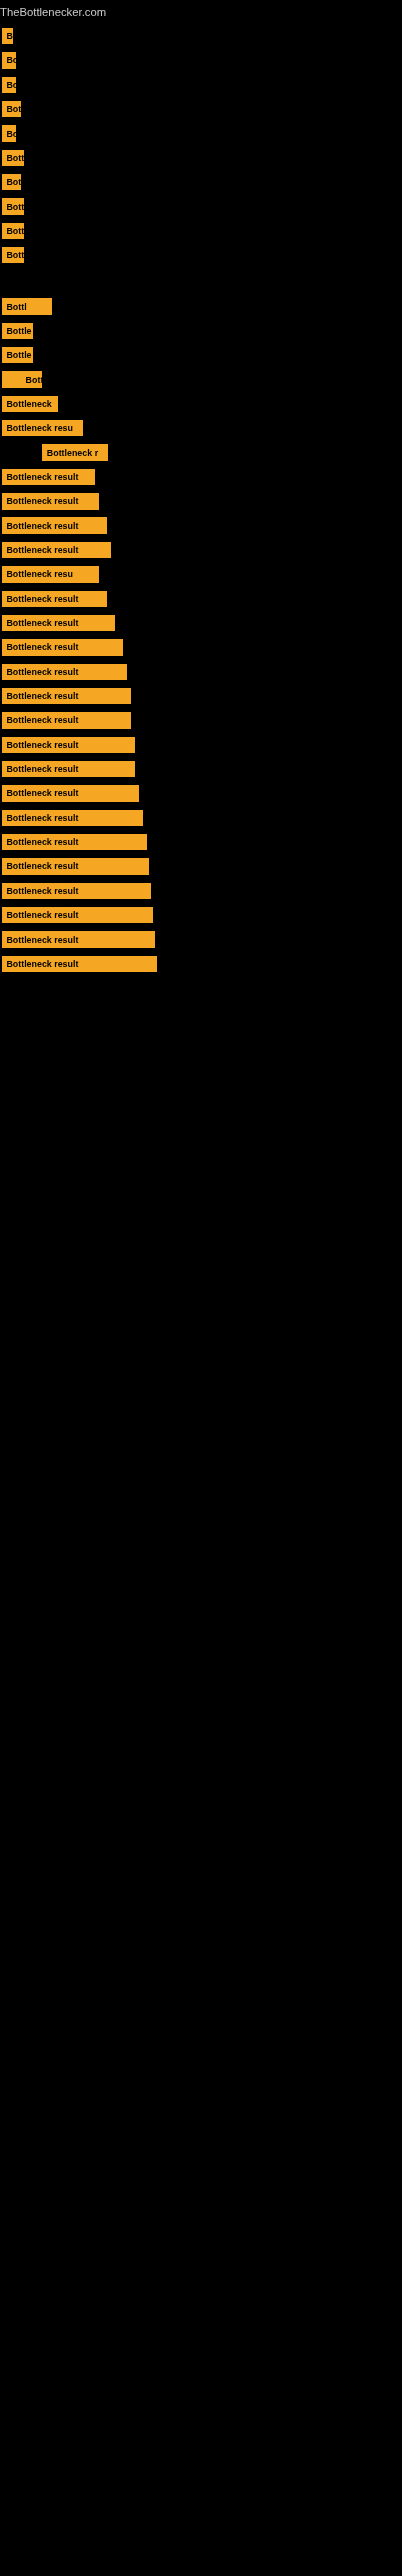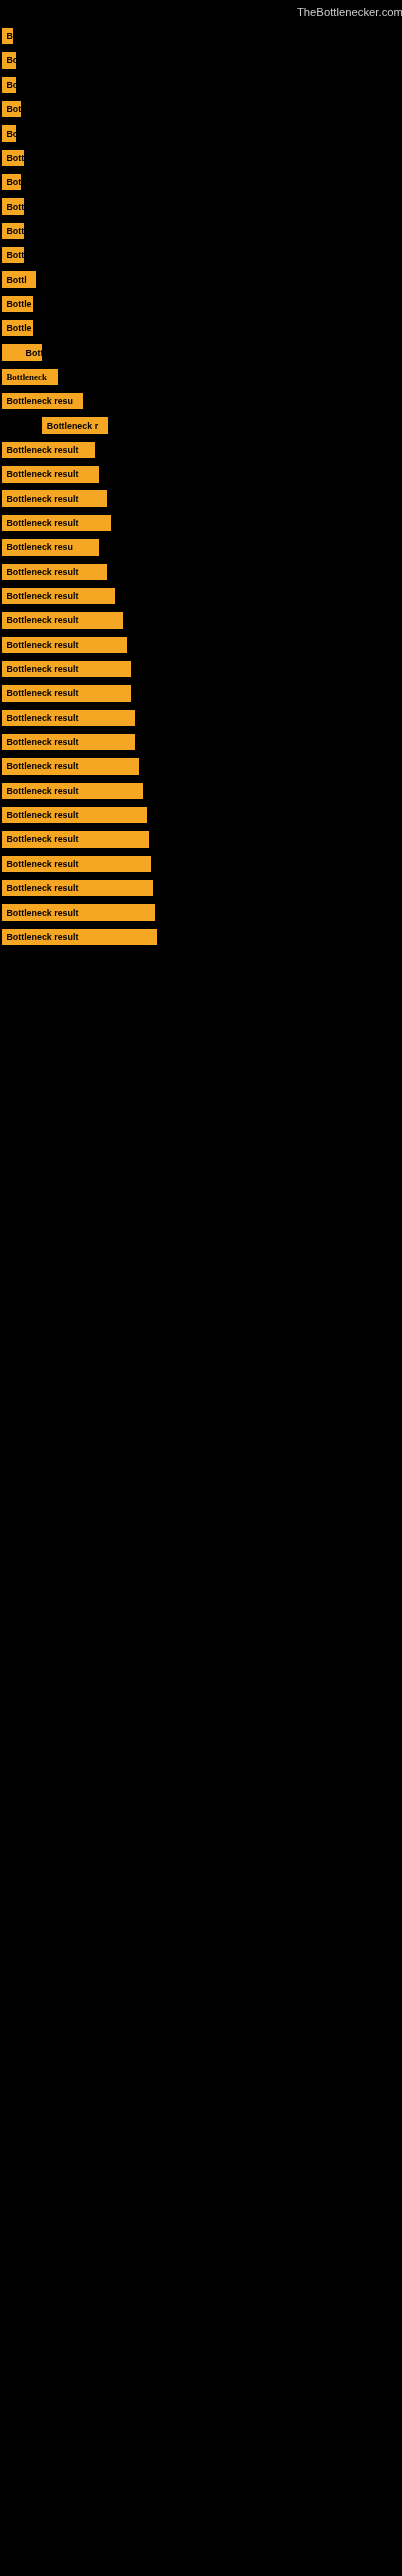--- a/index.html
+++ b/index.html
@@ -8,21 +8,21 @@
       box-sizing: border-box;
     }
     body {
       background-color: #000;
       width: 403px;
       min-height: 2576px;
       font-family: Arial, sans-serif;
       position: relative;
     }
     .site-title {
-      text-align: right;
+      text-align: left;
       color: #ccc;
       font-size: 11.3px;
       padding: 6.4px 0 3.2px 0;
     }
     .rows-container {
       padding: 3.2px 0;
     }
     .row-item {
       display: flex;
       align-items: center;
@@ -72,33 +72,33 @@
     <div class="row-item">
       <span class="badge" style="width: 22.5px;">Bott</span>
     </div>
     <div class="row-item">
       <span class="badge" style="width: 22.5px;">Bott</span>
     </div>
     <div class="row-item">
       <span class="badge" style="width: 22.5px;">Bott</span>
     </div>
     <div class="row-item">
-      <span class="badge" style="width: 34px;">Bottl</span>
+      <span class="badge" style="width: 50px; margin-top: 27px;">Bottl</span>
     </div>
     <div class="row-item">
       <span class="badge" style="width: 31px;">Bottle</span>
     </div>
     <div class="row-item">
       <span class="badge" style="width: 31px;">Bottle</span>
     </div>
     <div class="row-item">
       <span class="badge" style="width: 40px; padding-left: 24px;">Bottlen</span>
     </div>
     <div class="row-item">
-      <span class="badge" style="width: 56px; font-family: Liberation Serif, serif;">Bottleneck</span>
+      <span class="badge" style="width: 56px;">Bottleneck</span>
     </div>
     <div class="row-item">
       <span class="badge" style="width: 81px;">Bottleneck resu</span>
     </div>
     <div class="row-item">
       <span class="badge" style="width: 66px; margin-left: 42px;">Bottleneck r</span>
     </div>
     <div class="row-item">
       <span class="badge" style="width: 93px;">Bottleneck result</span>
     </div>

